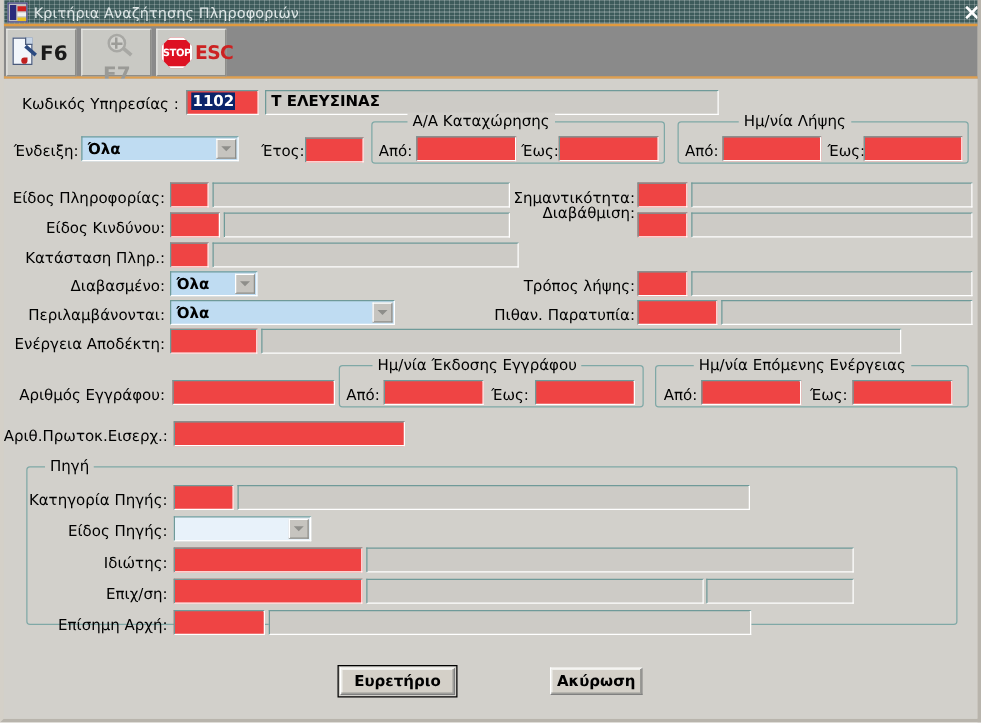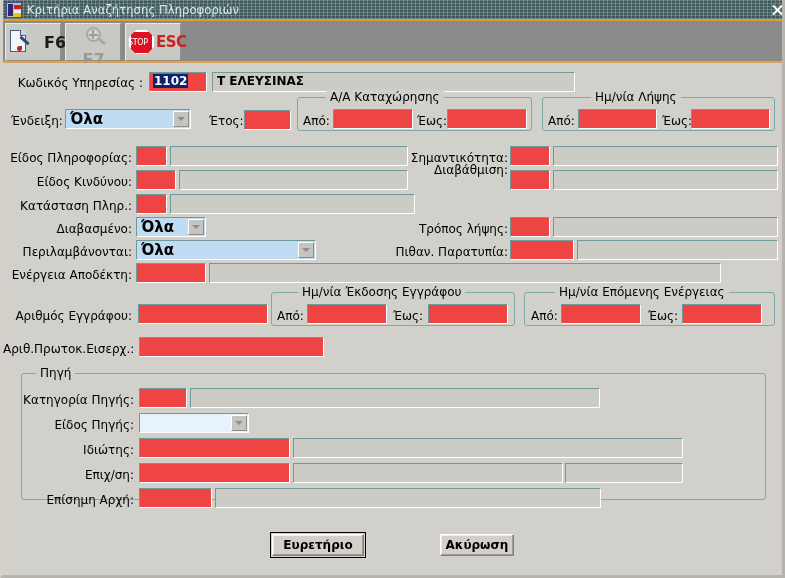--- a/index.html
+++ b/index.html
@@ -108,21 +108,21 @@
   }
   #tb-f6 { left: 2px;  width: 56px; }
   #tb-f7 { left: 62px; width: 56px; flex-direction: column; }
   #tb-esc{ left: 122px; width: 56px; }
 
   .tb-label {
     font-size: 16px;
     font-weight: bold;
     font-family: "DejaVu Sans", "Liberation Sans", sans-serif;
   }
-  #tb-f6 .tb-label { color: #1a1a1a; margin-left: 13px; }
+  #tb-f6 .tb-label { color: #1a1a1a; margin-left: 1px; }
   #tb-f7 .tb-label { color: #9a9a96; margin-left: 1px; }
 
   
   .ico-page {
     position: relative;
     width: 22px; height: 26px;
     margin-left: 3px;
     flex: 0 0 auto;
   }
   .ico-page .sheet {
@@ -194,23 +194,24 @@
     position: absolute; left: 1px; top: 1px;
     width: 25px; height: 25px;
     background: #dd1122;
     border: 2px solid #ffffff;
     box-sizing: border-box;
     clip-path: polygon(30% 0%, 70% 0%, 100% 30%, 100% 70%, 70% 100%, 30% 100%, 0% 70%, 0% 30%);
   }
   .ico-stop .stoptxt {
     position: absolute; left: 0; top: 9px;
     width: 27px;
+    text-align: center;
     color: #ffffff;
     font-size: 8px;
-    font-weight: normal;
+    font-weight: bold;
     letter-spacing: -0.3px;
     font-family: "DejaVu Sans", "Liberation Sans", sans-serif;
   }
   .esc-txt {
     color: #cc2222;
     font-size: 15px;
     font-weight: bold;
     margin-left: 1px;
     letter-spacing: -0.5px;
     font-family: "DejaVu Sans", "Liberation Sans", sans-serif;
@@ -276,21 +277,21 @@
     border-top: 1px solid #6f9a99;
     border-left: 1px solid #6f9a99;
     border-right: 1px solid #ffffff;
     border-bottom: 1px solid #ffffff;
   }
   .combo.empty { background: #e8f2fa; }
   .combo .ctext {
     position: absolute;
     left: 4px; top: 0;
     right: 20px;
-    font-size: 15px;
+    font-size: 12px;
     line-height: 18px;
     color: #000;
     font-weight: bold;
     white-space: nowrap;
     overflow: hidden;
   }
   .combo .carrow {
     position: absolute;
     right: 1px; top: 1px;
     width: 16px; bottom: 1px;

